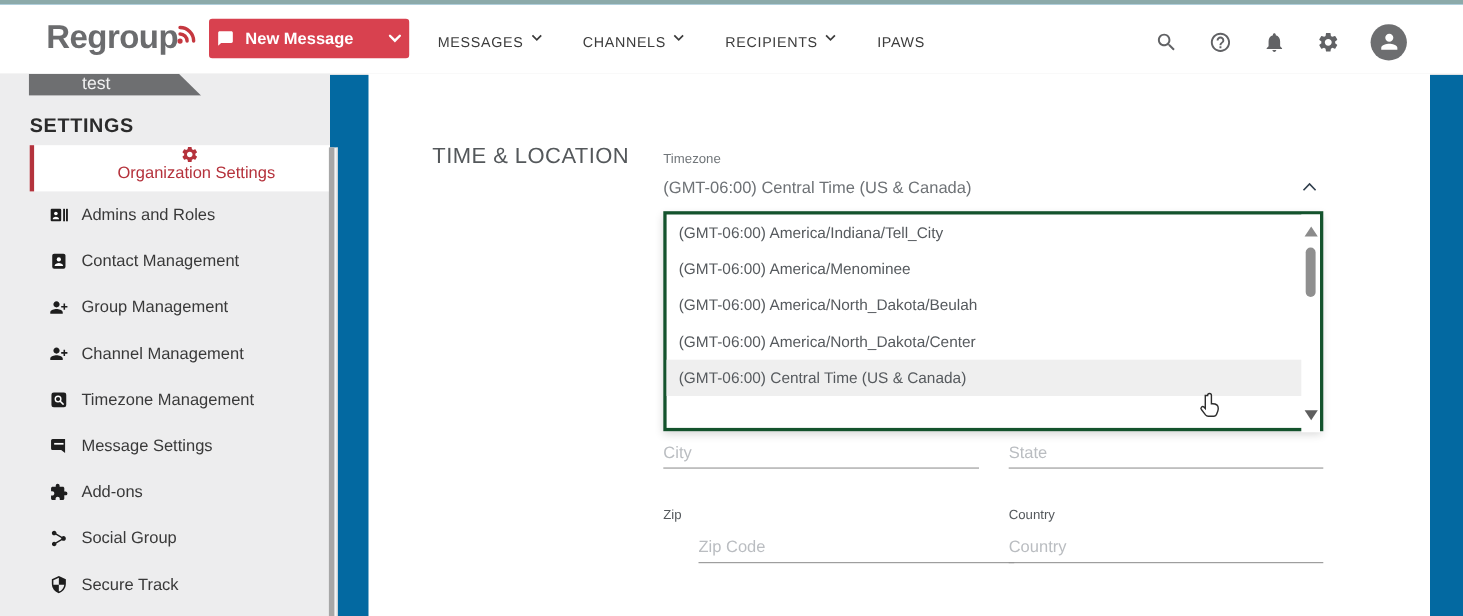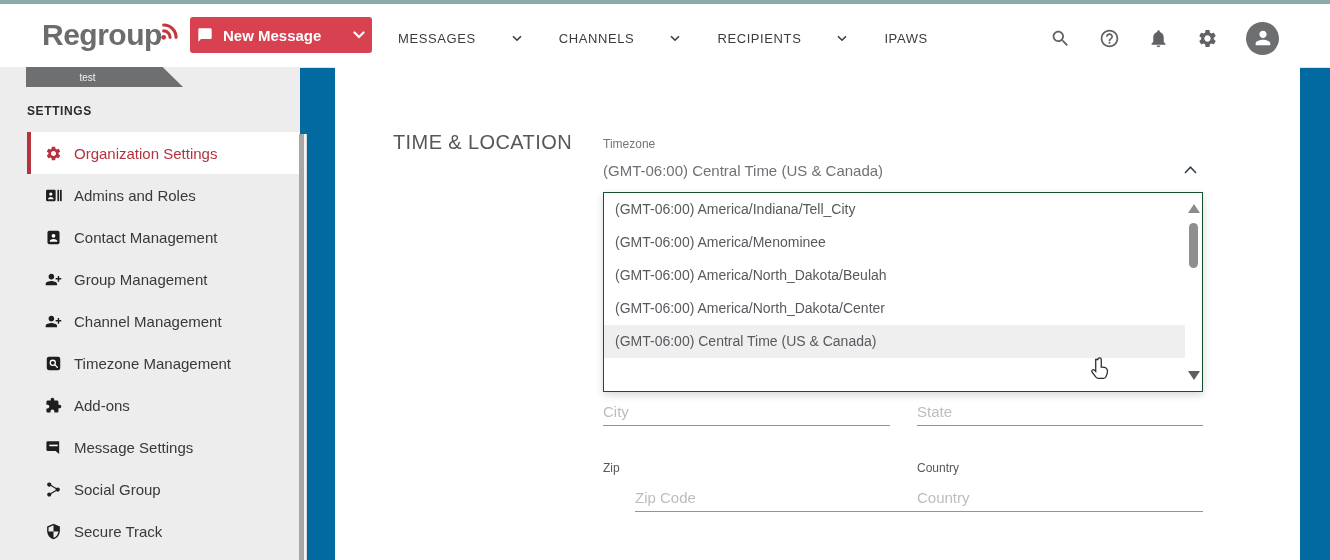--- a/index.html
+++ b/index.html
@@ -8,50 +8,50 @@
   
   .top-strip{position:absolute;left:0;top:0;width:1330px;height:4px;background:#8caaaa;}
   .header{position:absolute;left:0;top:4px;width:1330px;height:63px;background:#fff;border-bottom:1px solid #e3e3e3;}
   .logo{position:absolute;left:42px;top:14px;display:flex;align-items:flex-start;cursor:pointer;}
   .logo-text{font-size:30px;font-weight:700;color:#6b6c6e;letter-spacing:-0.5px;line-height:34px;}
   .logo-arcs{margin-left:-2px;margin-top:1px;}
   .nm-btn{position:absolute;left:190px;top:13px;width:182px;height:36px;background:#d8414f;border-radius:3px;display:flex;align-items:center;padding:0 7px;box-sizing:border-box;cursor:pointer;}
   .nm-label{color:#fff;font-size:15px;font-weight:700;margin-left:10px;}
   .nm-caret{margin-left:auto;}
   .nav{position:absolute;left:398px;top:4px;height:60px;display:flex;align-items:center;gap:37px;}
-  .nav-item{display:flex;align-items:center;font-size:13px;color:#3c3c3c;letter-spacing:.6px;cursor:pointer;gap:29px;}
+  .nav-item{display:flex;font-size:13px;color:#3c3c3c;letter-spacing:.6px;cursor:pointer;}
   .nav-item svg{margin-left:7px;}
   .hdr-icons{position:absolute;right:51px;top:4px;height:60px;display:flex;align-items:center;gap:28px;}
   .hicon{width:21px;height:21px;fill:#616265;cursor:pointer;}
   .avatar{width:33px;height:33px;border-radius:50%;background:#6d6e70;display:flex;align-items:center;justify-content:center;cursor:pointer;}
   .avatar svg{width:22px;height:22px;fill:#fff;}
 
   
   .sidebar{position:absolute;left:0;top:67px;width:300px;height:493px;background:#ededee;}
-  .org-tab{position:absolute;left:26px;top:0;width:157px;height:20px;background:#6e6f71;clip-path:polygon(0 0,87% 0,100% 100%,0 100%);color:#f2f2f2;font-size:10px;display:flex;align-items:center;justify-content:center;padding-right:34px;box-sizing:border-box;cursor:pointer;}
-  .sb-title{position:absolute;left:27px;top:37px;font-size:12px;font-weight:700;color:#2b2b2b;letter-spacing:.6px;}
+  .org-tab{position:absolute;left:26px;top:0;width:157px;height:20px;background:#6e6f71;clip-path:polygon(0 0,87% 0,100% 100%,0 100%);color:#f2f2f2;font-size:16px;display:flex;align-items:center;justify-content:center;padding-right:34px;box-sizing:border-box;cursor:pointer;}
+  .sb-title{position:absolute;left:27px;top:37px;font-size:18px;font-weight:700;color:#2b2b2b;letter-spacing:.6px;}
   .sb-list{position:absolute;left:27px;top:65px;width:273px;}
   .sb-item{height:42px;display:flex;align-items:center;border-left:4px solid transparent;padding-left:14px;font-size:15px;color:#393939;cursor:pointer;}
   .sb-item svg{width:17px;height:17px;fill:#1e1e1e;flex:0 0 17px;}
   .sb-item .lbl{margin-left:12px;}
-  .sb-item.active{background:#fff;border-left-color:#b4333d;color:#b5323c;}
+  .sb-item.active{background:#fff;border-left-color:#b4333d;color:#b5323c;flex-direction:column;}
   .sb-item.active svg{fill:#b5323c;}
   .sb-scroll-track{position:absolute;left:299px;top:67px;width:8px;height:493px;background:#f4f4f4;}
   .sb-scroll-thumb{position:absolute;left:299px;top:67px;width:5px;height:493px;background:#a7a7a7;cursor:pointer;}
   .sb-border{position:absolute;left:306px;top:67px;width:1px;height:493px;background:#d6d6d6;}
 
   
   .card{position:absolute;left:335px;top:67px;width:929px;height:493px;background:#fff;padding-left:36px;}
   .sec-title{position:absolute;left:58px;top:64px;font-size:20px;color:#54585b;letter-spacing:.4px;}
   .tz-label{position:absolute;left:268px;top:70px;font-size:12px;color:#71767a;}
   .tz-select{position:absolute;left:268px;top:93px;width:600px;height:28px;cursor:pointer;}
   .tz-value{font-size:15px;color:#6e7276;line-height:22px;}
   .tz-caret{position:absolute;right:6px;top:6px;}
 
-  .dropdown{position:absolute;left:268px;top:125px;width:600px;height:200px;background:#fff;border:1px solid #14532d;box-sizing:border-box;box-shadow:0 3px 8px rgba(0,0,0,.16);z-index:5;}
+  .dropdown{position:absolute;left:268px;top:125px;width:600px;height:200px;background:#fff;border:3px solid #14532d;box-sizing:border-box;box-shadow:0 3px 8px rgba(0,0,0,.16);z-index:5;}
   .opt{height:33px;line-height:33px;padding-left:11px;font-size:14px;color:#565a5e;cursor:pointer;white-space:nowrap;}
   .opt.highlight{background:#efefef;}
   .dd-scroll{position:absolute;right:0;top:0;width:17px;height:198px;background:#fff;}
   .dd-up{position:absolute;left:3px;top:11px;width:0;height:0;border-left:6px solid transparent;border-right:6px solid transparent;border-bottom:9px solid #8b8b8b;cursor:pointer;}
   .dd-thumb{position:absolute;left:4px;top:30px;width:9px;height:45px;border-radius:5px;background:#8f8f8f;cursor:pointer;}
   .dd-down{position:absolute;left:3px;bottom:11px;width:0;height:0;border-left:6px solid transparent;border-right:6px solid transparent;border-top:9px solid #5e5e5e;cursor:pointer;}
 
   .u-input{position:absolute;border:none;outline:none;background:transparent;border-bottom:1px solid #949494;font-family:"Liberation Sans","DejaVu Sans",sans-serif;font-size:15px;color:#555;height:27px;padding:0;}
   .u-input::placeholder{color:#babdc1;opacity:1;}
   .city-input{left:268px;top:331px;width:287px;}
@@ -186,30 +186,30 @@
       <div class="sb-item">
         <svg viewBox="0 0 24 24">
             <rect x="2.5" y="2.5" width="19" height="19" rx="3"></rect>
             <circle cx="11" cy="11" r="3.6" fill="none" stroke="#fff" stroke-width="1.8"></circle>
             <path d="M13.8 13.8 L17.5 17.5" stroke="#fff" stroke-width="1.9" stroke-linecap="round"></path>
           </svg>
         <span class="lbl">Timezone Management</span>
       </div>
       <div class="sb-item">
         <svg viewBox="0 0 24 24">
-            <path d="M20.5 11H19V7c0-1.1-.9-2-2-2h-4V3.5C13 2.12 11.88 1 10.5 1S8 2.12 8 3.5V5H4c-1.1 0-1.99.9-1.99 2v3.8H3.5c1.49 0 2.7 1.21 2.7 2.7s-1.21 2.7-2.7 2.7H2V20c0 1.1.9 2 2 2h3.8v-1.5c0-1.49 1.21-2.7 2.7-2.7 1.49 0 2.7 1.21 2.7 2.7V22H17c1.1 0 2-.9 2-2v-4h1.5c1.38 0 2.5-1.12 2.5-2.5S21.88 11 20.5 11z"></path>
-          </svg>
-        <span class="lbl">Add-ons</span>
-      </div>
-      <div class="sb-item">
-        <svg viewBox="0 0 24 24">
             <path d="M20 3H4a2 2 0 0 0-2 2v10a2 2 0 0 0 2 2h11l5 4z"></path>
             <rect x="6" y="8" width="12" height="2.2" fill="#fff"></rect>
           </svg>
         <span class="lbl">Message Settings</span>
+      </div>
+      <div class="sb-item">
+        <svg viewBox="0 0 24 24">
+            <path d="M20.5 11H19V7c0-1.1-.9-2-2-2h-4V3.5C13 2.12 11.88 1 10.5 1S8 2.12 8 3.5V5H4c-1.1 0-1.99.9-1.99 2v3.8H3.5c1.49 0 2.7 1.21 2.7 2.7s-1.21 2.7-2.7 2.7H2V20c0 1.1.9 2 2 2h3.8v-1.5c0-1.49 1.21-2.7 2.7-2.7 1.49 0 2.7 1.21 2.7 2.7V22H17c1.1 0 2-.9 2-2v-4h1.5c1.38 0 2.5-1.12 2.5-2.5S21.88 11 20.5 11z"></path>
+          </svg>
+        <span class="lbl">Add-ons</span>
       </div>
       <div class="sb-item">
         <svg viewBox="0 0 24 24">
             <g transform="translate(24,0) scale(-1,1)">
               <path d="M18 16.08c-.76 0-1.44.3-1.96.77L8.91 12.7c.05-.23.09-.46.09-.7s-.04-.47-.09-.7l7.05-4.11c.54.5 1.25.81 2.04.81 1.66 0 3-1.34 3-3s-1.34-3-3-3-3 1.34-3 3c0 .24.04.47.09.7L8.04 9.81C7.5 9.31 6.79 9 6 9c-1.66 0-3 1.34-3 3s1.34 3 3 3c.79 0 1.5-.31 2.04-.81l7.12 4.16c-.05.21-.08.43-.08.65 0 1.61 1.31 2.92 2.92 2.92 1.61 0 2.92-1.31 2.92-2.92s-1.31-2.92-2.92-2.92z"></path>
             </g>
           </svg>
         <span class="lbl">Social Group</span>
       </div>
       <div class="sb-item">

